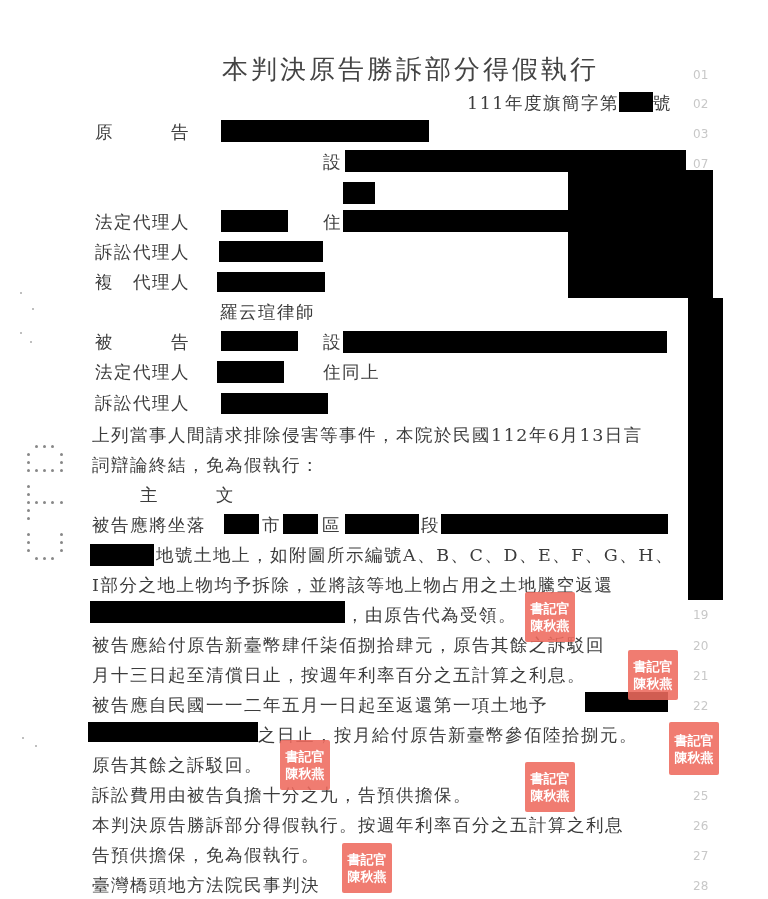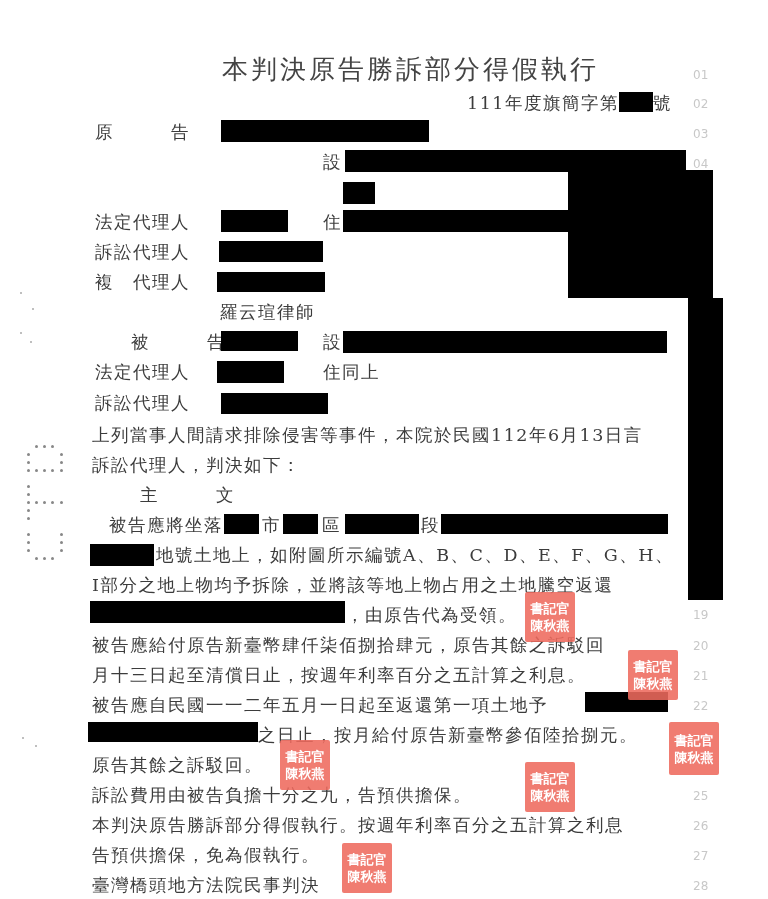--- a/index.html
+++ b/index.html
@@ -35,21 +35,21 @@
 
 <div class="abs title">本判決原告勝訴部分得假執行</div>
 
 <div class="abs txt" style="left:467px; top:92px;">
   <span>111年度旗簡字第</span><span style="display:inline-block;width:34px;height:20px;background:#000;vertical-align:-3px;"></span><span>號</span>
 </div>
 
 <div class="ln" style="top:68px;">01</div>
 <div class="ln" style="top:97px;">02</div>
 <div class="ln" style="top:127px;">03</div>
-<div class="ln" style="top:157px;">04</div>
+<div class="ln" style="top:157px;">07</div>
 <div class="ln" style="top:578px;">18</div>
 <div class="ln" style="top:608px;">19</div>
 <div class="ln" style="top:639px;">20</div>
 <div class="ln" style="top:669px;">21</div>
 <div class="ln" style="top:699px;">22</div>
 <div class="ln" style="top:789px;">25</div>
 <div class="ln" style="top:819px;">26</div>
 <div class="ln" style="top:849px;">27</div>
 <div class="ln" style="top:879px;">28</div>
 
@@ -69,38 +69,38 @@
 <div class="abs txt" style="left:95px; top:241px;">訴訟代理人</div>
 <div class="redact" style="left:219px; top:241px; width:104px; height:21px;"></div>
 
 <div class="abs txt" style="left:95px; top:271px;">複　代理人</div>
 <div class="redact" style="left:217px; top:272px; width:108px; height:20px;"></div>
 
 <div class="abs txt" style="left:220px; top:301px;">羅云瑄律師</div>
 
 <div class="redact" style="left:688px; top:298px; width:35px; height:302px;"></div>
 
-<div class="abs txt" style="left:95px; top:331px;margin-left:36px;">被　　　告</div>
+<div class="abs txt" style="left:95px; top:331px;">被　　　告</div>
 <div class="redact" style="left:221px; top:331px; width:77px; height:20px;"></div>
 <div class="abs txt" style="left:323px; top:331px;">設</div>
 <div class="redact" style="left:343px; top:331px; width:324px; height:22px;"></div>
 
 <div class="abs txt" style="left:95px; top:361px;">法定代理人</div>
 <div class="redact" style="left:217px; top:361px; width:67px; height:22px;"></div>
 <div class="abs txt" style="left:323px; top:361px;">住同上</div>
 
 <div class="abs txt" style="left:95px; top:392px;">訴訟代理人</div>
 <div class="redact" style="left:221px; top:393px; width:107px; height:21px;"></div>
 
 <div class="abs txt" style="left:92px; top:424px;">上列當事人間請求排除侵害等事件，本院於民國112年6月13日言</div>
-<div class="abs txt" style="left:92px; top:454px;">訴訟代理人，判決如下：</div>
+<div class="abs txt" style="left:92px; top:454px;">詞辯論終結，免為假執行：</div>
 
 <div class="abs txt" style="left:140px; top:484px;">主　　　文</div>
 
-<div class="abs txt" style="left:92px; top:514px;margin-left:17px;">被告應將坐落</div>
+<div class="abs txt" style="left:92px; top:514px;">被告應將坐落</div>
 <div class="redact" style="left:224px; top:514px; width:35px; height:20px;"></div>
 <div class="abs txt" style="left:262px; top:514px;">市</div>
 <div class="redact" style="left:283px; top:514px; width:35px; height:20px;"></div>
 <div class="abs txt" style="left:322px; top:514px;">區</div>
 <div class="redact" style="left:345px; top:514px; width:74px; height:20px;"></div>
 <div class="abs txt" style="left:421px; top:514px;">段</div>
 <div class="redact" style="left:441px; top:514px; width:227px; height:20px;"></div>
 
 <div class="redact" style="left:90px; top:544px; width:64px; height:22px;"></div>
 <div class="abs txt" style="left:156px; top:544px;">地號土地上，如附圖所示編號A、B、C、D、E、F、G、H、</div>

